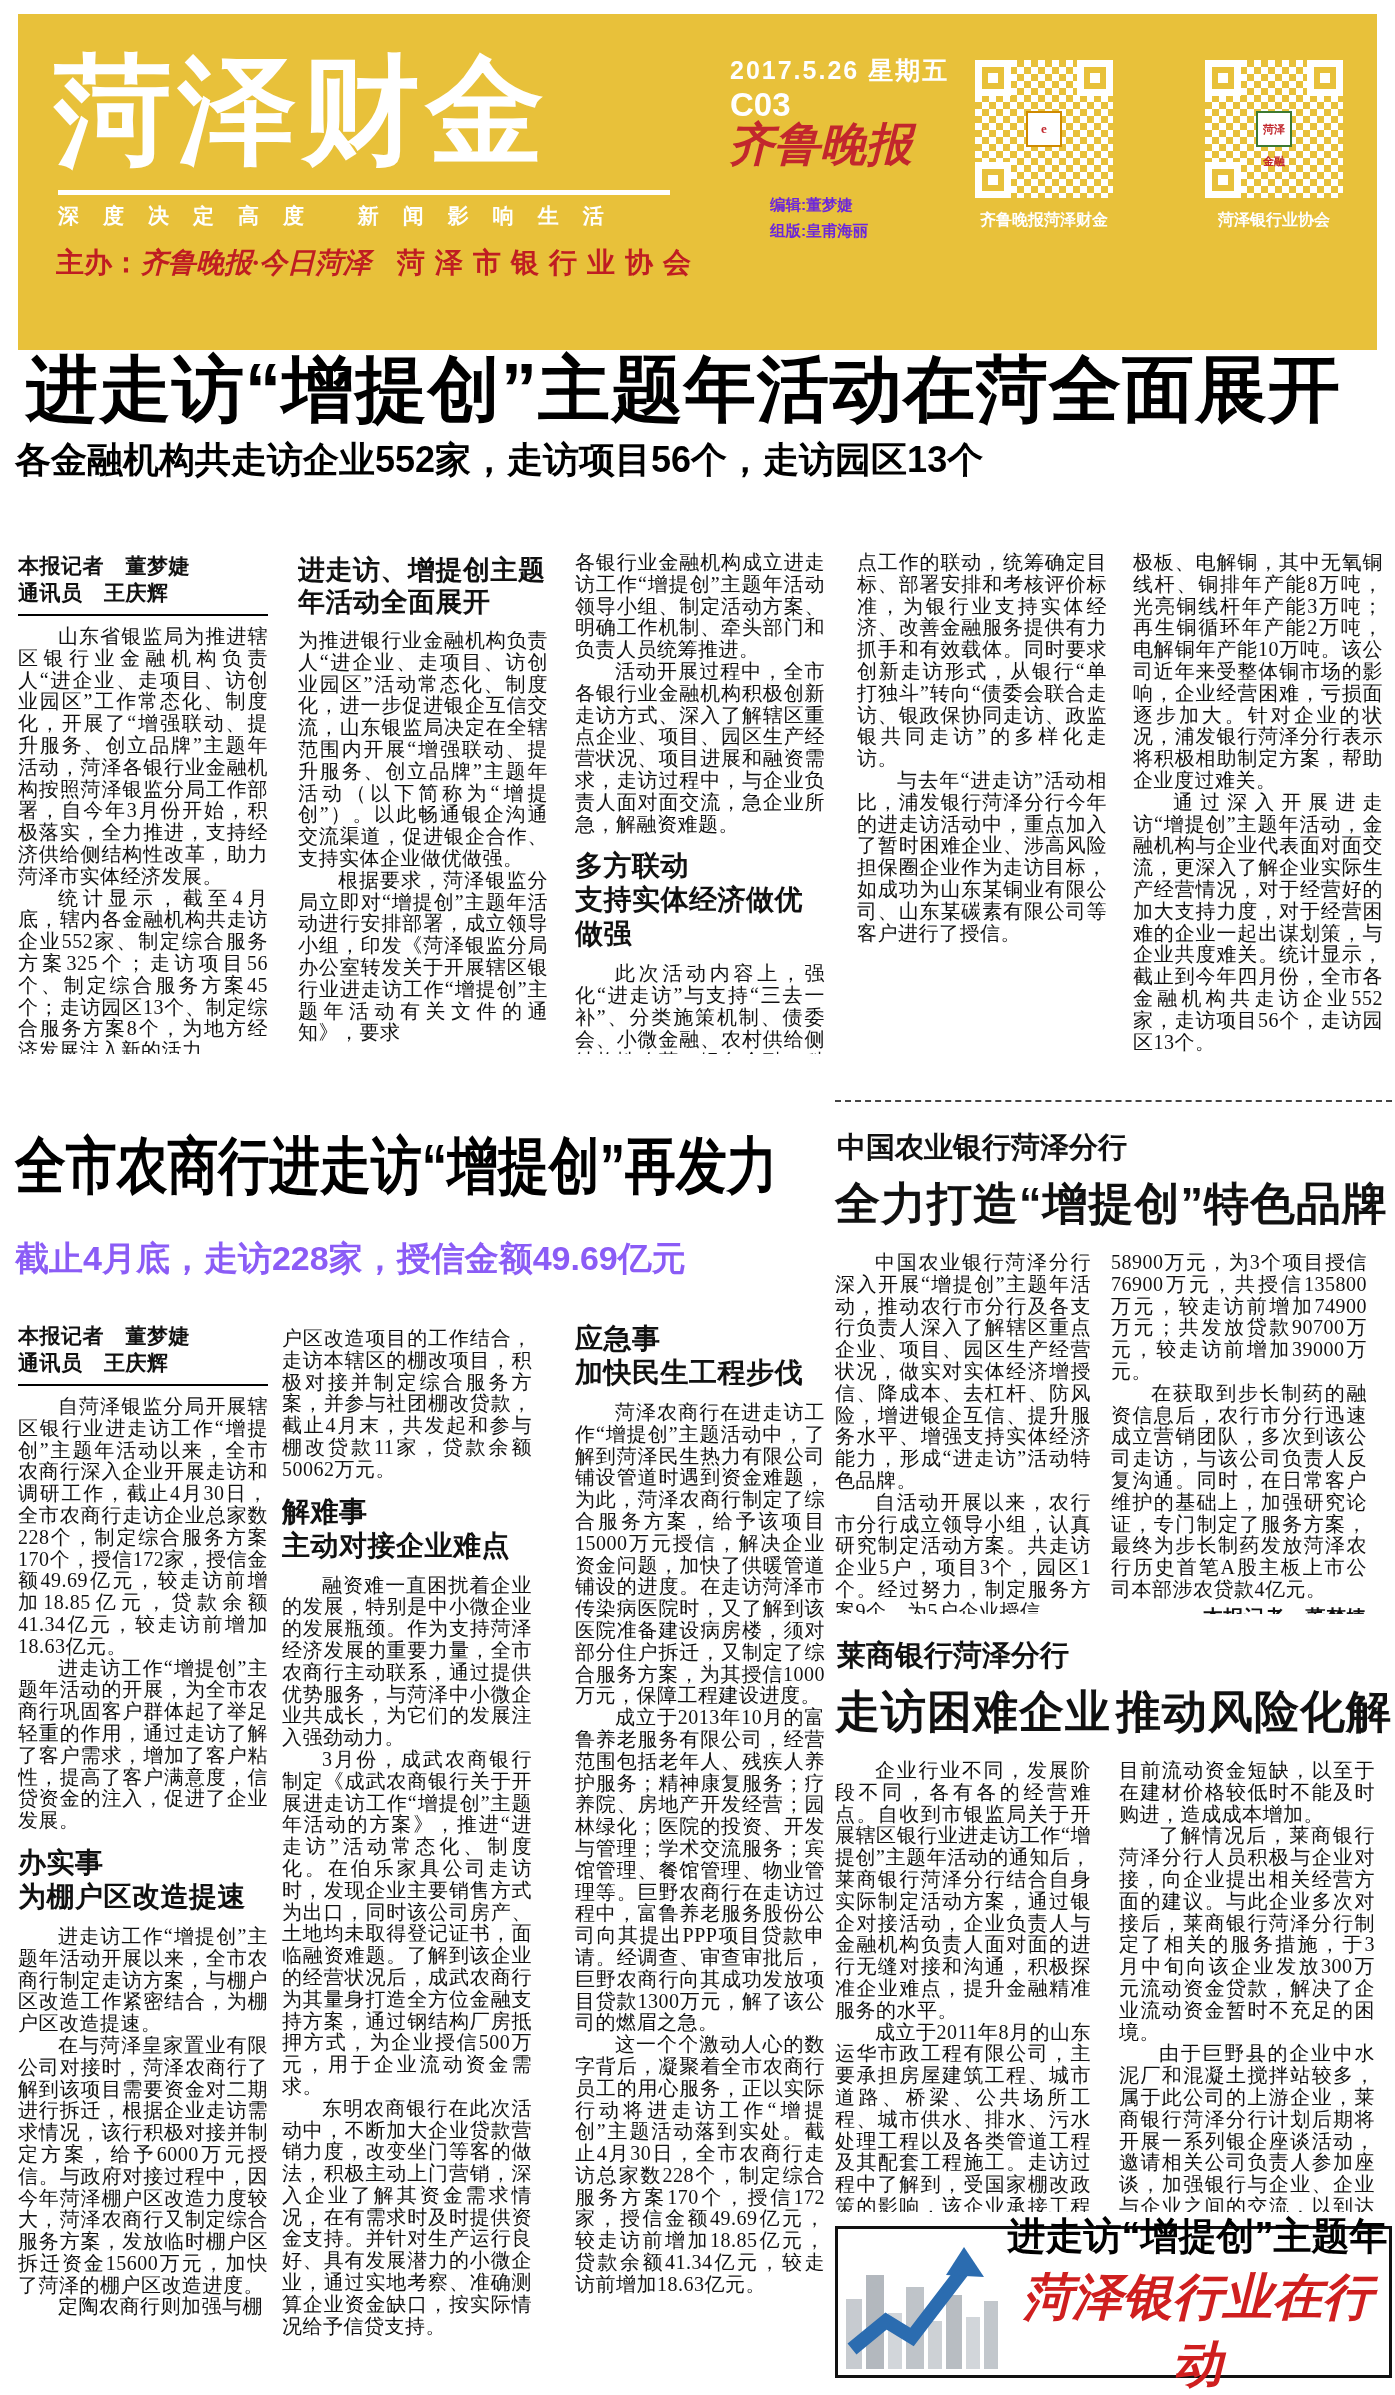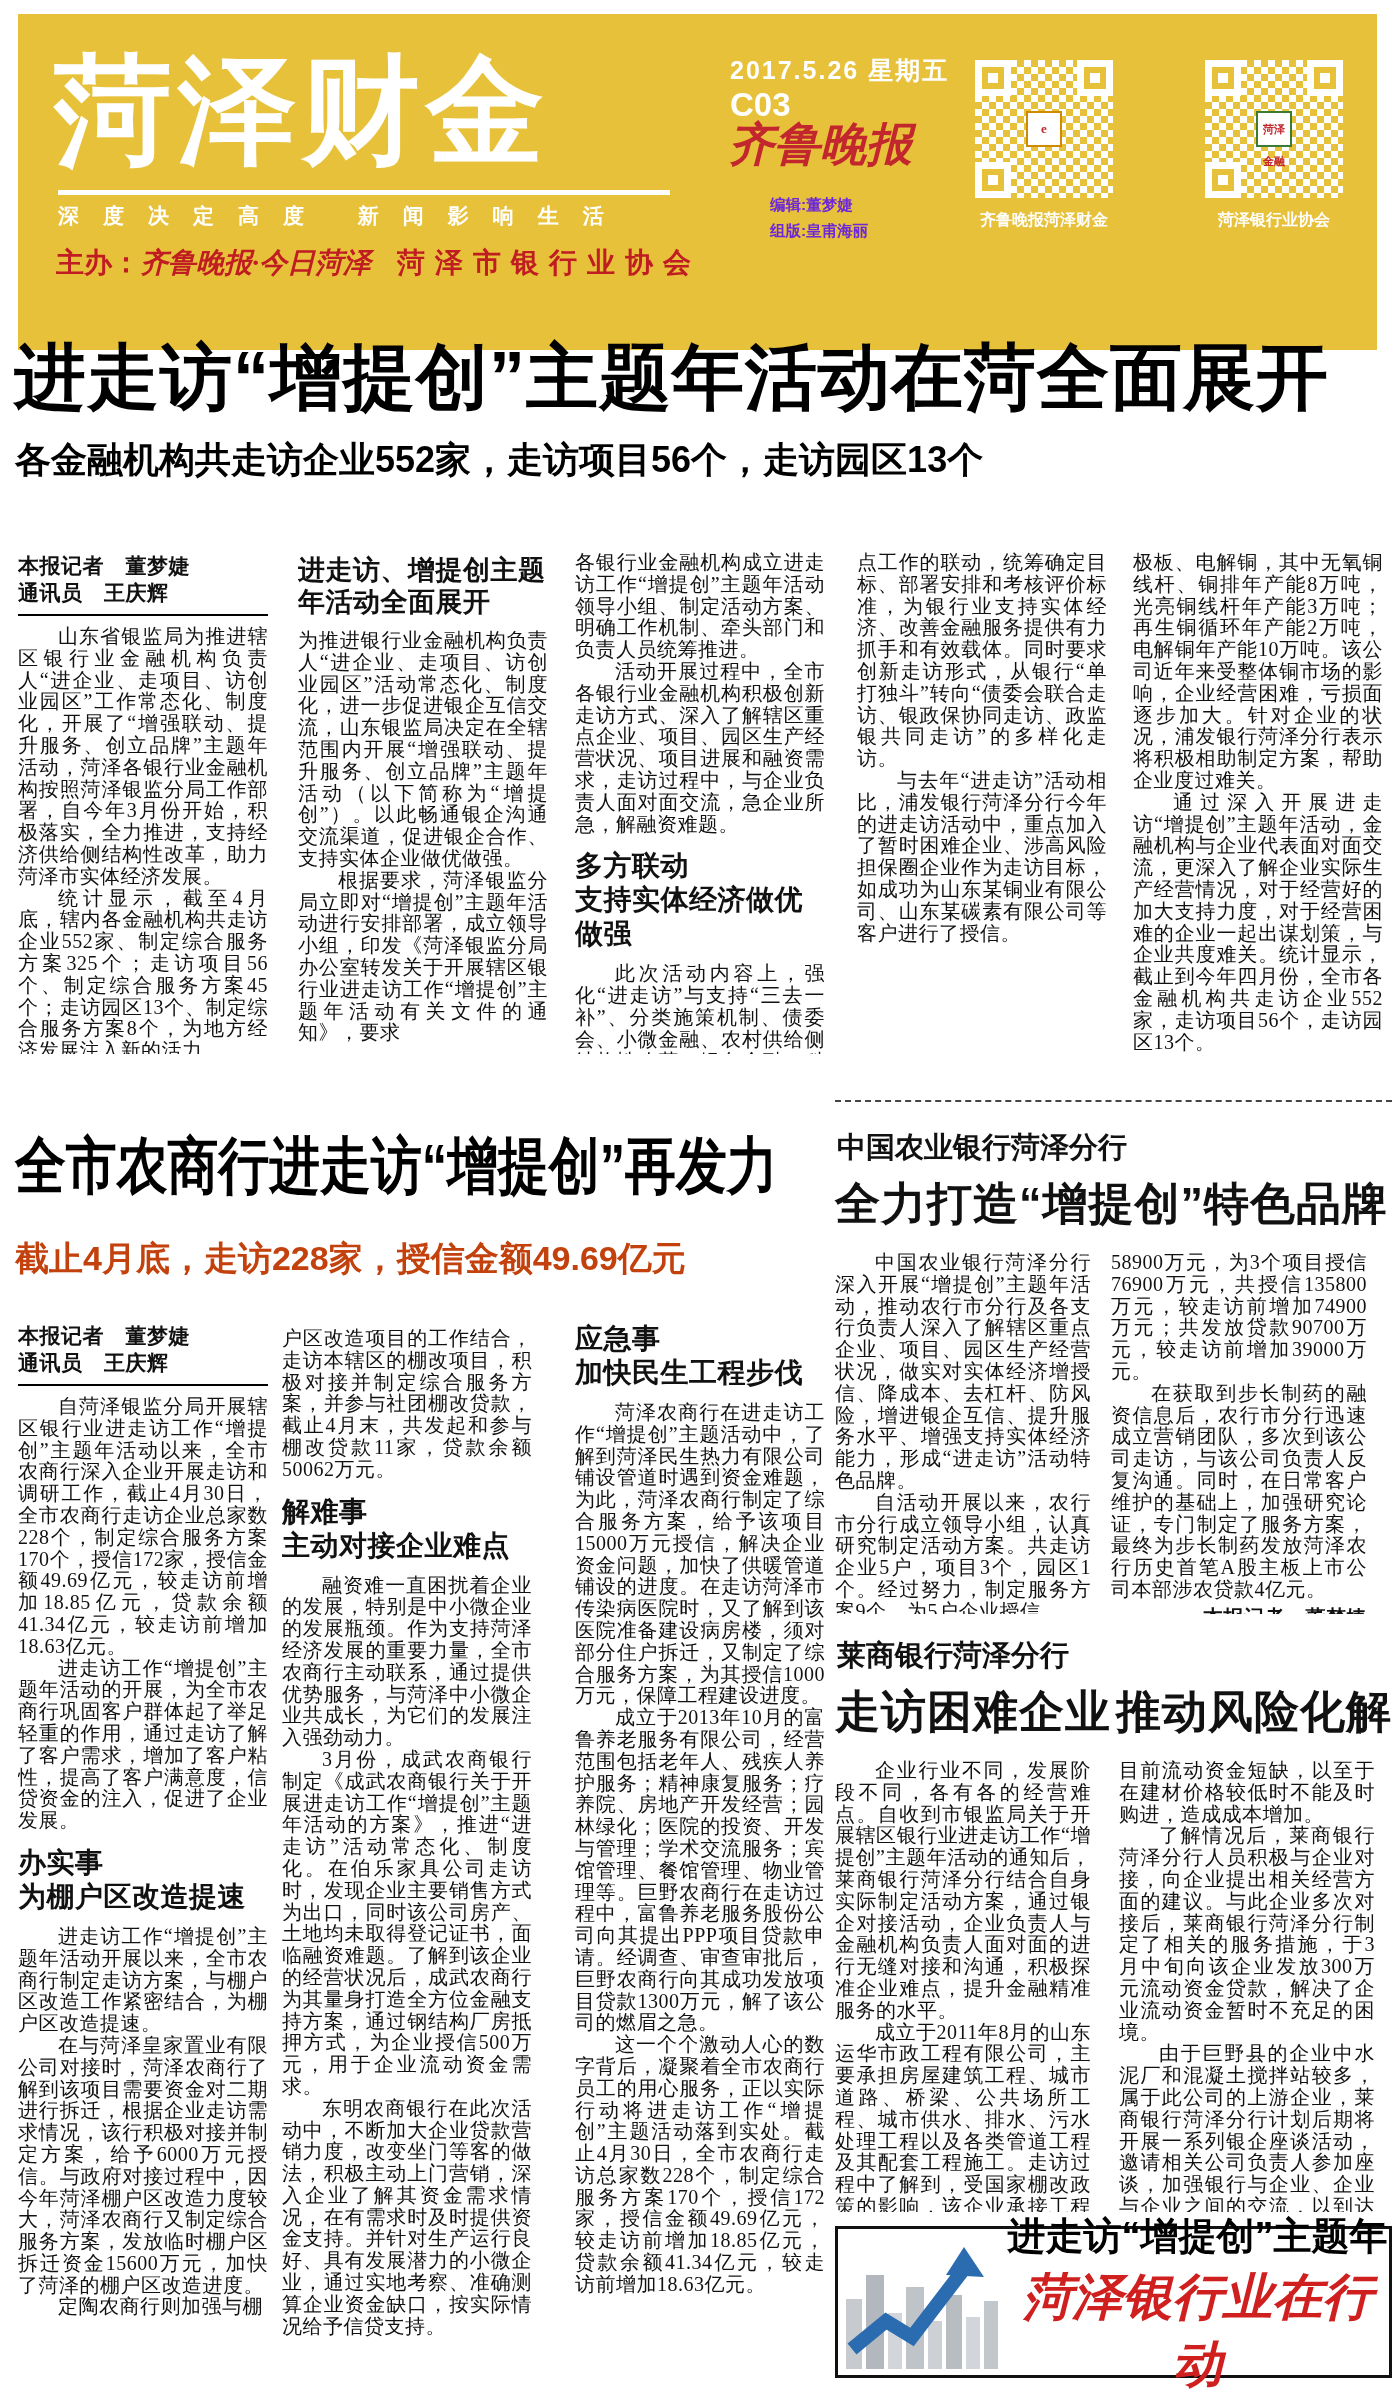--- a/index.html
+++ b/index.html
@@ -30,40 +30,40 @@
   .qr-logo{position:absolute;left:51px;top:51px;width:36px;height:36px;background:#fff;border:2px solid #cf8a00;
            box-sizing:border-box;font-size:13px;line-height:32px;text-align:center;color:#c2272d;font-weight:900;}
   .q2 .qr-logo{border-color:#3d7a32;font-size:11px;}
   .qr-label{position:absolute;top:196px;width:138px;text-align:center;font-family:"Liberation Sans",sans-serif;
             font-size:16px;font-weight:700;color:#fff;white-space:nowrap;}
   .ql1{left:957px;} .ql2{left:1187px;}
   .organizer{position:absolute;left:38px;top:230px;font-size:28px;font-weight:900;color:#bf1d22;white-space:nowrap;}
   .org-script{font-style:italic;font-family:"Liberation Serif",serif;}
   .org-partner{letter-spacing:10px;margin-left:26px;}
   
-  .lead-headline{position:absolute;left:14px;top:330px;margin:0;font-family:"Liberation Sans",sans-serif;
+  .lead-headline{position:absolute;left:14px;top:330px;margin:12px;font-family:"Liberation Sans",sans-serif;
                  font-weight:900;font-size:72px;letter-spacing:1px;white-space:nowrap;color:#000;}
   .lead-subhead{position:absolute;left:15px;top:436px;margin:0;font-family:"Liberation Sans",sans-serif;
                 font-weight:900;font-size:36px;white-space:nowrap;color:#000;}
   .col{position:absolute;overflow:hidden;text-align:justify;font-size:20px;line-height:21.8px;letter-spacing:.5px;}
   .lead-col{top:552px;height:502px;width:250px;}
   .c1{left:18px;} .c2{left:298px;} .c3{left:575px;} .c4{left:857px;} .c5{left:1133px;}
   .byline{font-family:"Liberation Sans",sans-serif;font-weight:900;font-size:21px;line-height:27px;
           border-bottom:2px solid #000;padding-bottom:8px;margin-bottom:10px;}
   .p{margin:0;text-indent:2em;}
   .p.cont{text-indent:0;}
   .colsub{font-family:"Liberation Sans",sans-serif;font-weight:900;font-size:28px;line-height:34px;
           margin:14px 0 12px 0;text-indent:0;text-align:left;}
   .colsub2{font-size:27px;line-height:32px;margin:2px 0 12px 0;}
   
   .sec-headline{position:absolute;left:15px;top:1124px;margin:0;font-family:"Liberation Sans",sans-serif;
                 font-weight:900;font-size:62px;white-space:nowrap;color:#000;
                 transform:scaleX(.82);transform-origin:left top;}
   .sec-subhead{position:absolute;left:15px;top:1236px;margin:0;font-family:"Liberation Sans",sans-serif;
-               font-weight:900;font-size:34px;white-space:nowrap;color:#c2410c;}
+               font-weight:900;font-size:34px;white-space:nowrap;color:#8b5cf6;}
   .sec-col{width:250px;}
   .s1{left:18px;top:1322px;height:1068px;} .s2{left:282px;top:1328px;height:1062px;} .s3{left:575px;top:1322px;height:1068px;}
   
   .right-sec{position:absolute;left:835px;top:1100px;width:557px;height:1292px;}
   .dash-rule{border-top:2px dashed #444;height:0;margin-bottom:26px;}
   .kicker{font-family:"Liberation Sans",sans-serif;font-weight:900;font-size:29px;margin:0 0 6px 2px;}
   .bank-headline{font-family:"Liberation Sans",sans-serif;font-weight:900;font-size:45px;margin:0 0 18px 0;
                  white-space:nowrap;letter-spacing:1px;}
   .bank-headline.split{display:flex;justify-content:space-between;}
   .twocol{display:flex;gap:28px;}

